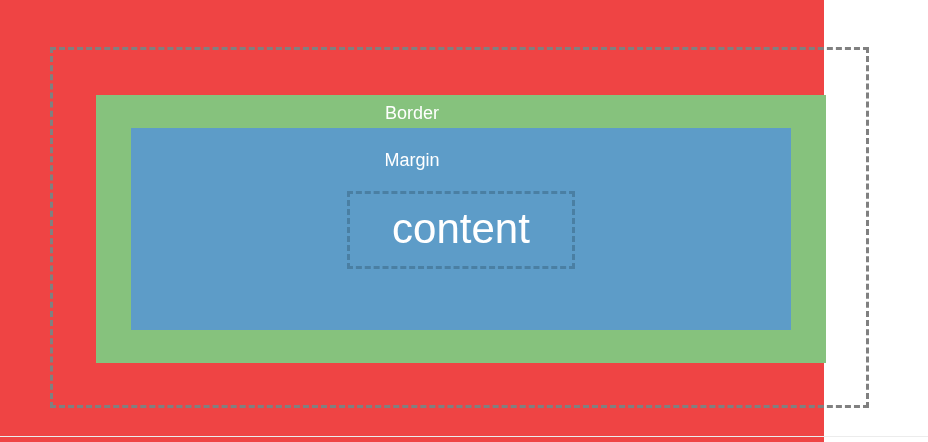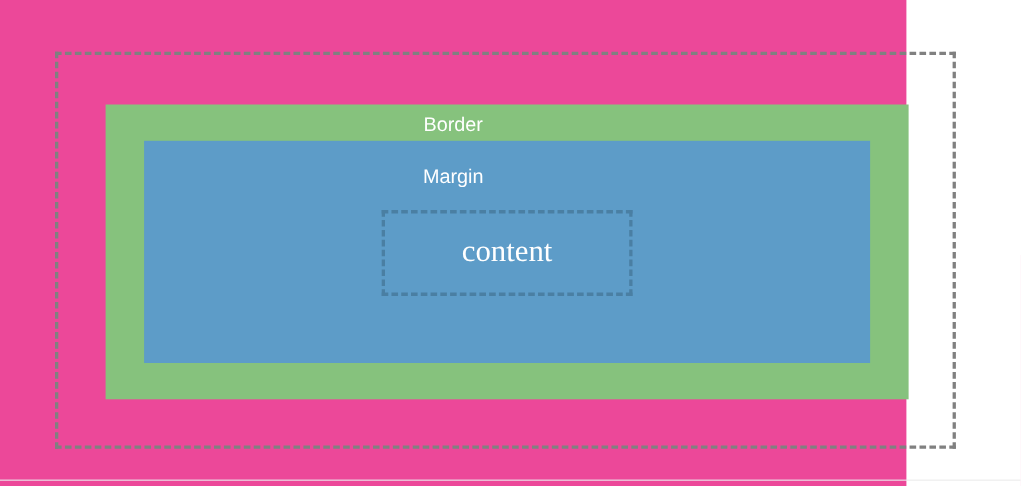--- a/index.html
+++ b/index.html
@@ -15,21 +15,21 @@
     position: relative;
   }
 
   
   #box-model-diagram {
     position: absolute;
     left: 0;
     top: 0;
     width: 824px;
     height: 442px;
-    background: #ec4899;
+    background: #ef4444;
   }
 
   
   .margin-box {
     position: absolute;
     left: 50px;
     top: 47px;
     width: 819px;
     height: 361px;
     box-sizing: border-box;
@@ -94,22 +94,22 @@
     color: #ffffff;
   }
 
   .label-padding {
     top: 151px;
     font-size: 18px;
     color: #ffffff;
   }
 
   .label-content {
-    font-family: Liberation Serif, serif;
-    font-size: 28px;
+    font-family: Liberation Sans, sans-serif;
+    font-size: 42px;
     color: #ffffff;
     line-height: 1;
     letter-spacing: 0px;
     position: relative;
     top: -1px;
   }
 
   
   .bottom-rule {
     position: absolute;

